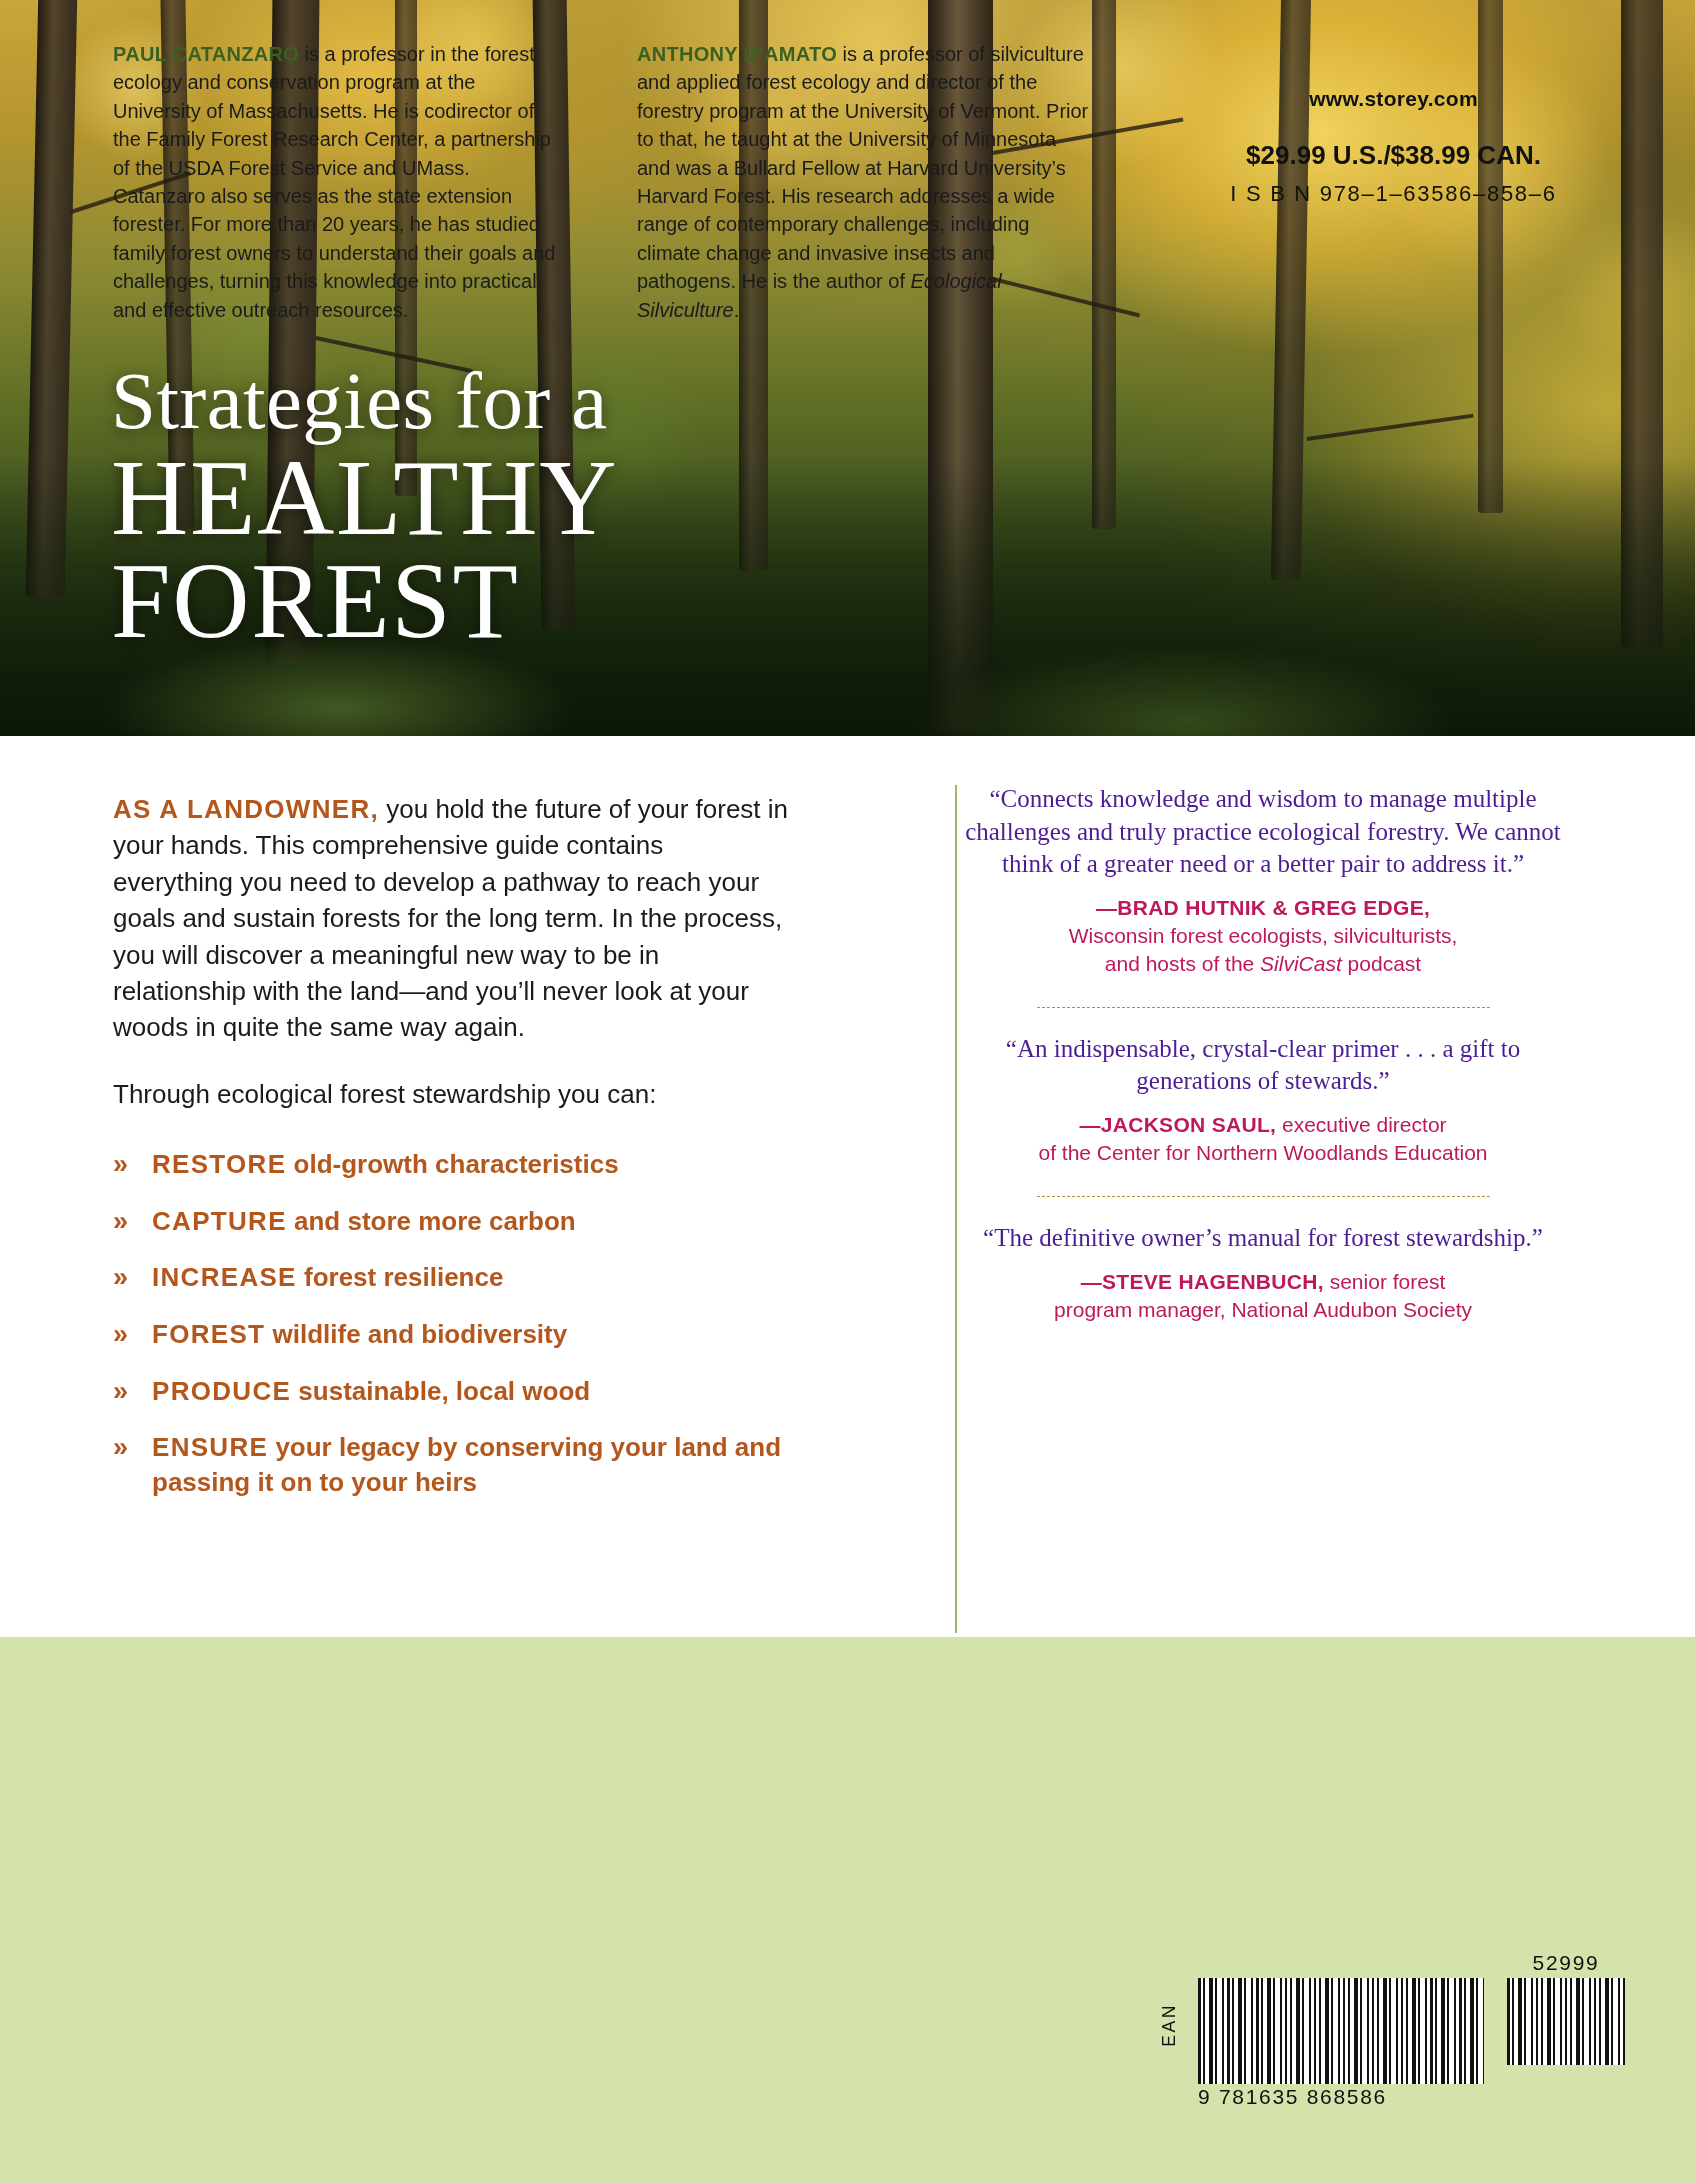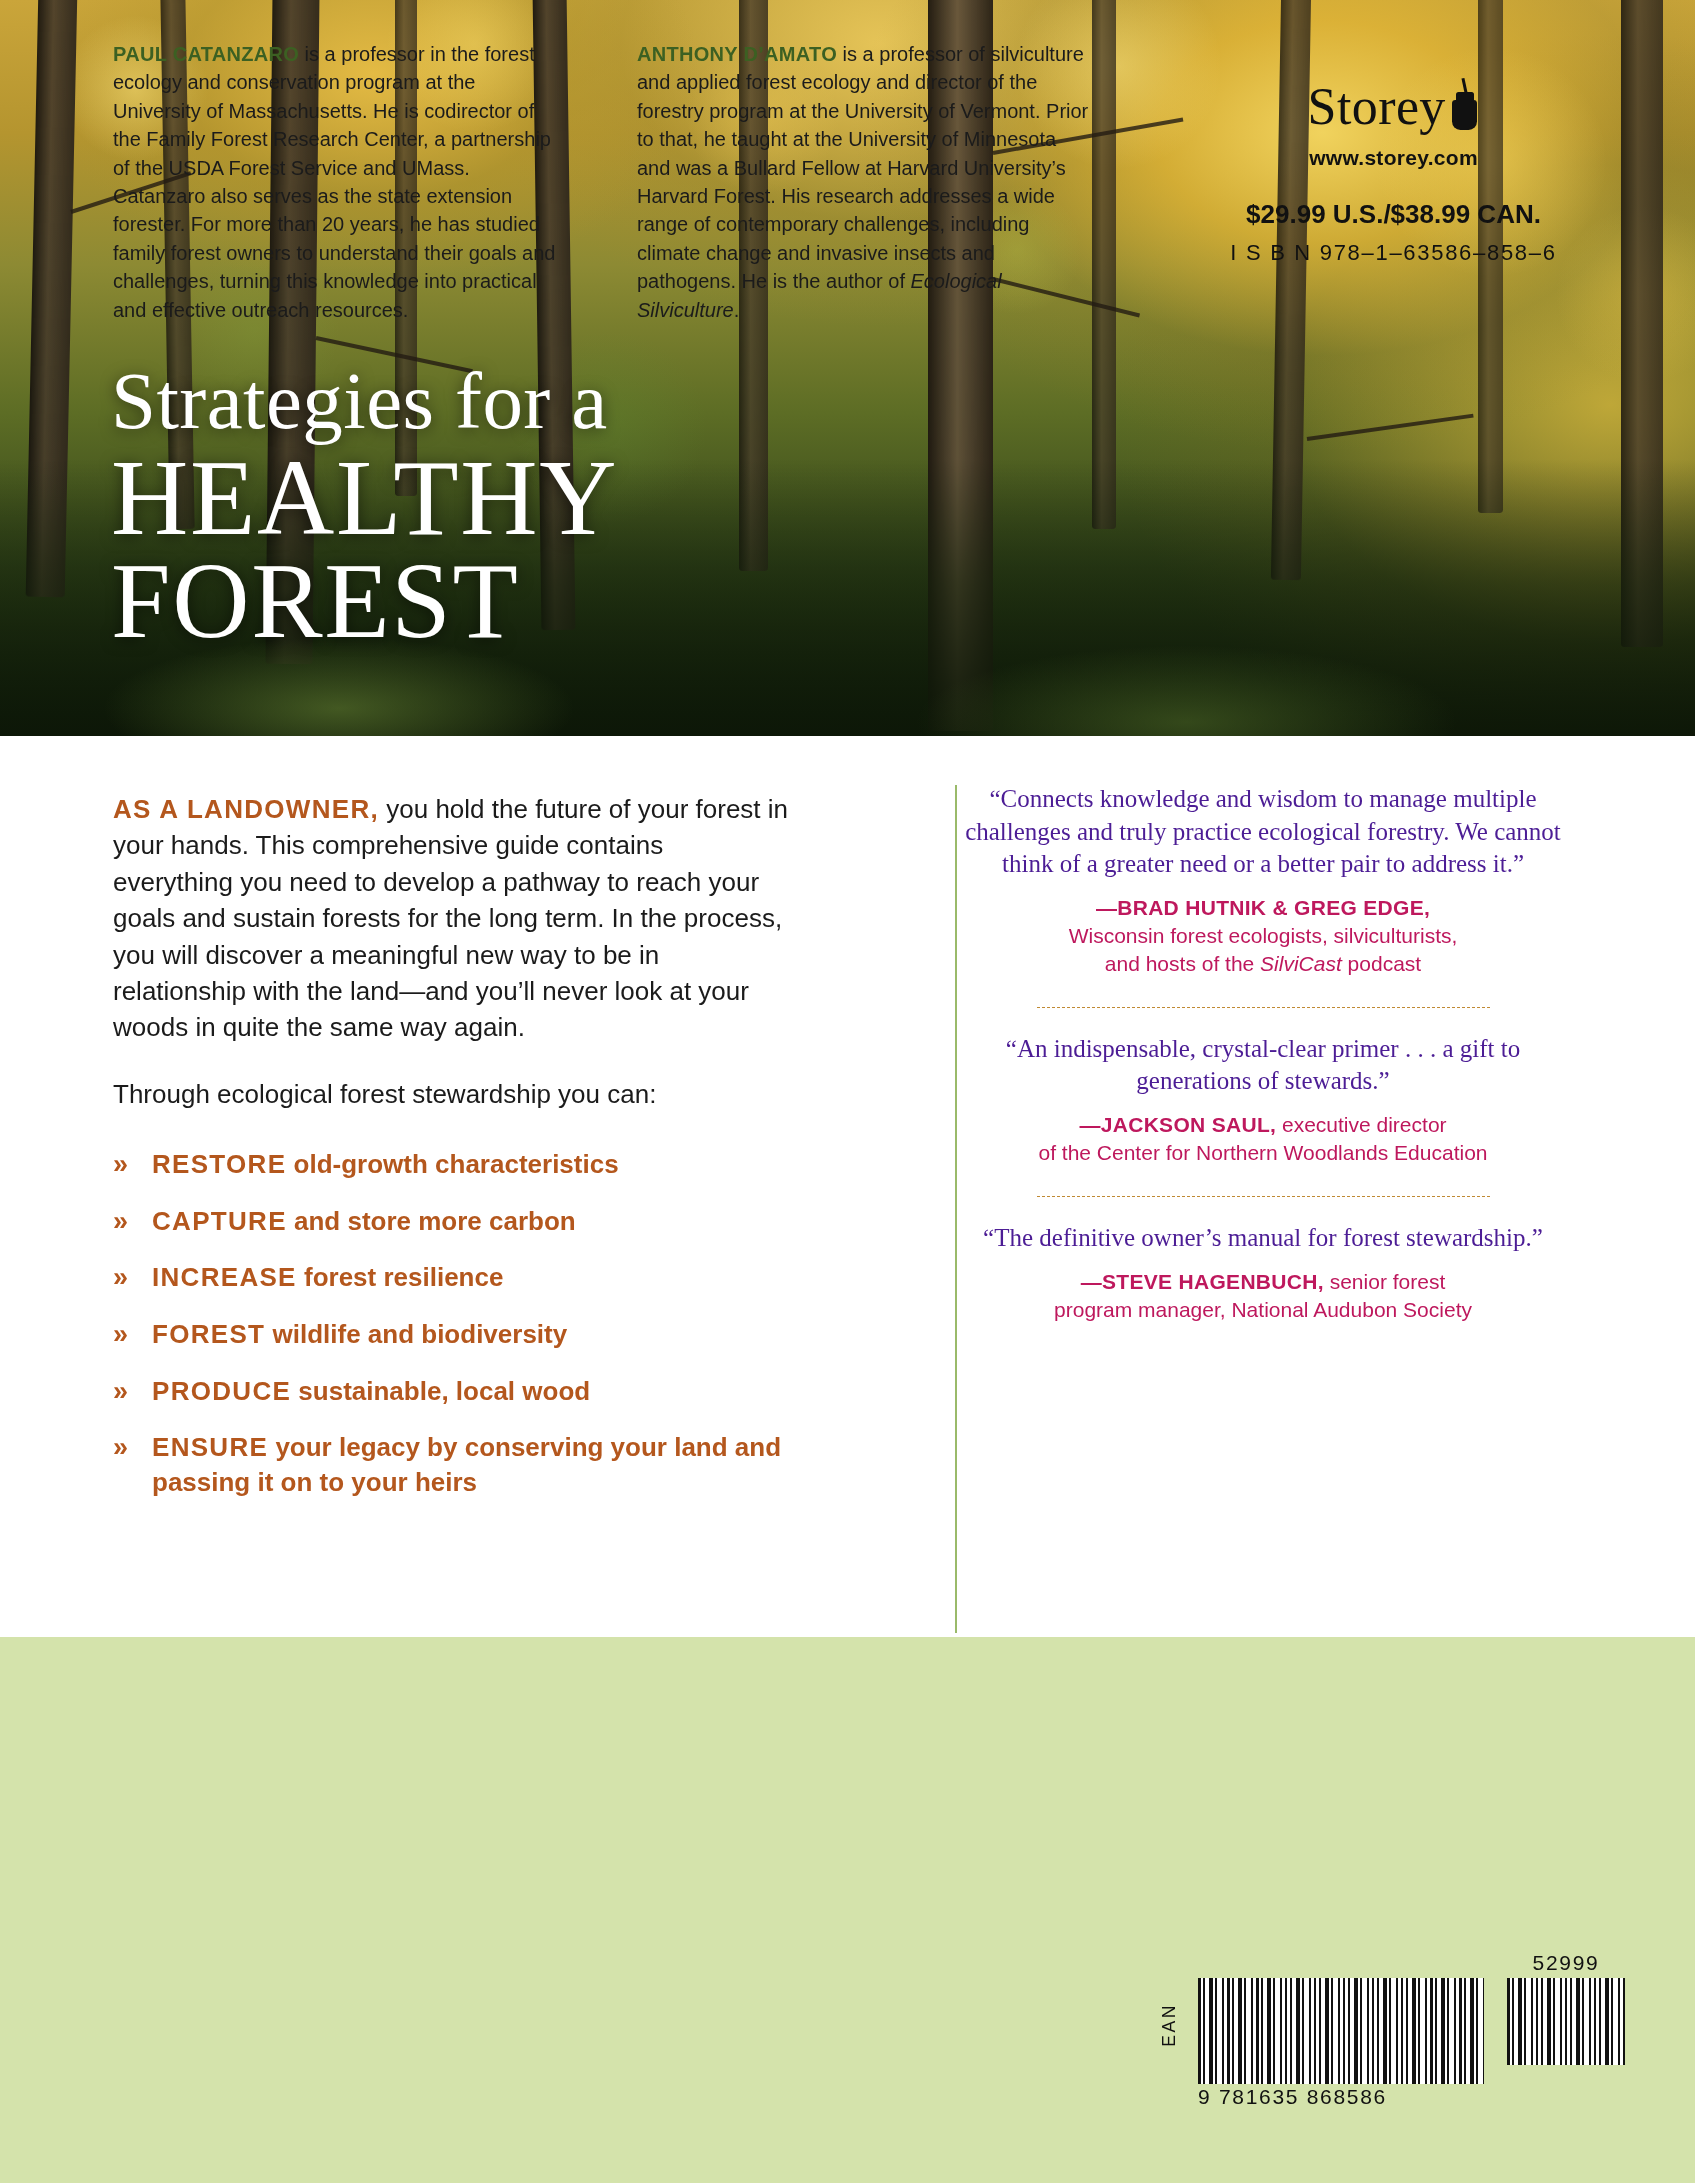--- a/index.html
+++ b/index.html
@@ -462,23 +462,20 @@
 
   <div class="bio-col a">
     <span class="bio-name">PAUL CATANZARO</span><span> is a professor in the forest ecology and conservation program at the University of Massachusetts. He is codirector of the Family Forest Research Center, a partnership of the USDA Forest Service and UMass. Catanzaro also serves as the state extension forester. For more than 20 years, he has studied family forest owners to understand their goals and challenges, turning this knowledge into practical and effective outreach resources.</span>
   </div>
 
   <div class="bio-col b">
     <span class="bio-name">ANTHONY D’AMATO</span><span> is a professor of silviculture and applied forest ecology and director of the forestry program at the University of Vermont. Prior to that, he taught at the University of Minnesota and was a Bullard Fellow at Harvard University’s Harvard Forest. His research addresses a wide range of contemporary challenges, including climate change and invasive insects and pathogens. He is the author of </span><span class="ital">Ecological Silviculture</span><span>.</span>
   </div>
 
   <div class="pub">
-    <div>
-      <span class="storey-logo">Storey</span><span class="jar"><span class="sprig"></span></span>
-    </div>
     <div class="web">www.storey.com</div>
     <div class="price">$29.99 U.S./$38.99 CAN.</div>
     <div class="isbn-text">I S B N   978–1–63586–858–6</div>
   </div>
 
   <div class="barcode-area">
     <div class="ean-label">EAN</div>
     <div class="bars"></div>
     <div class="bars small"></div>
     <div class="bars-num">9 781635 868586</div>

